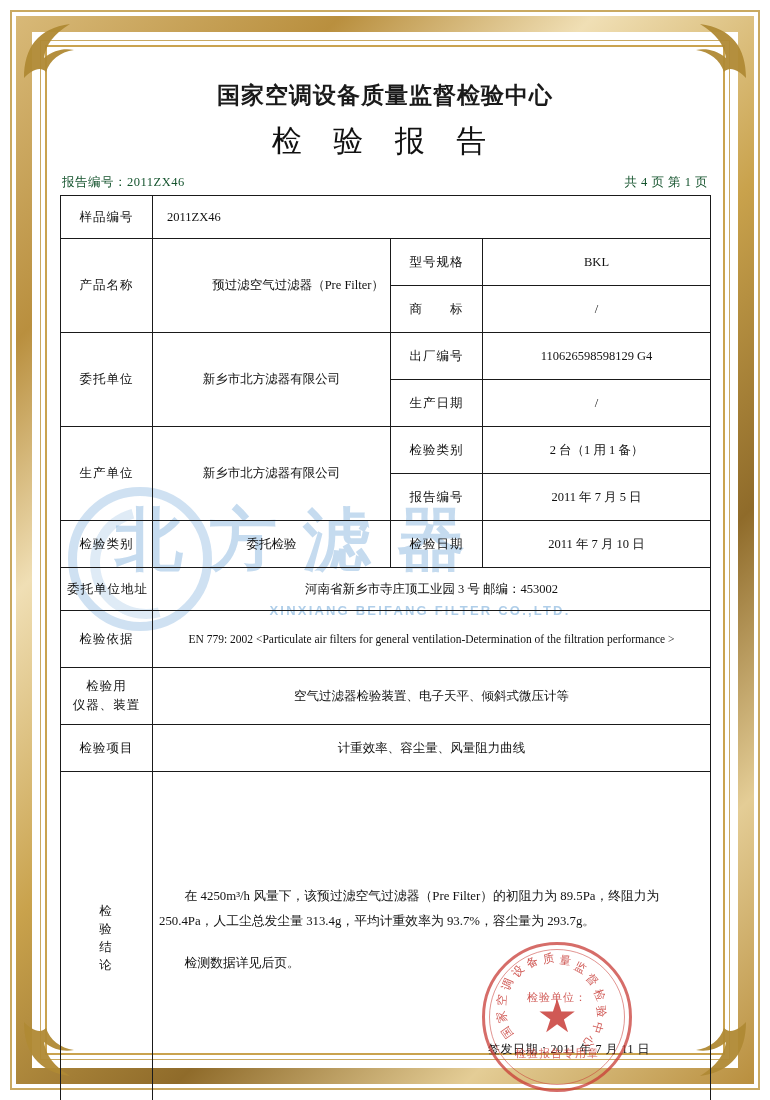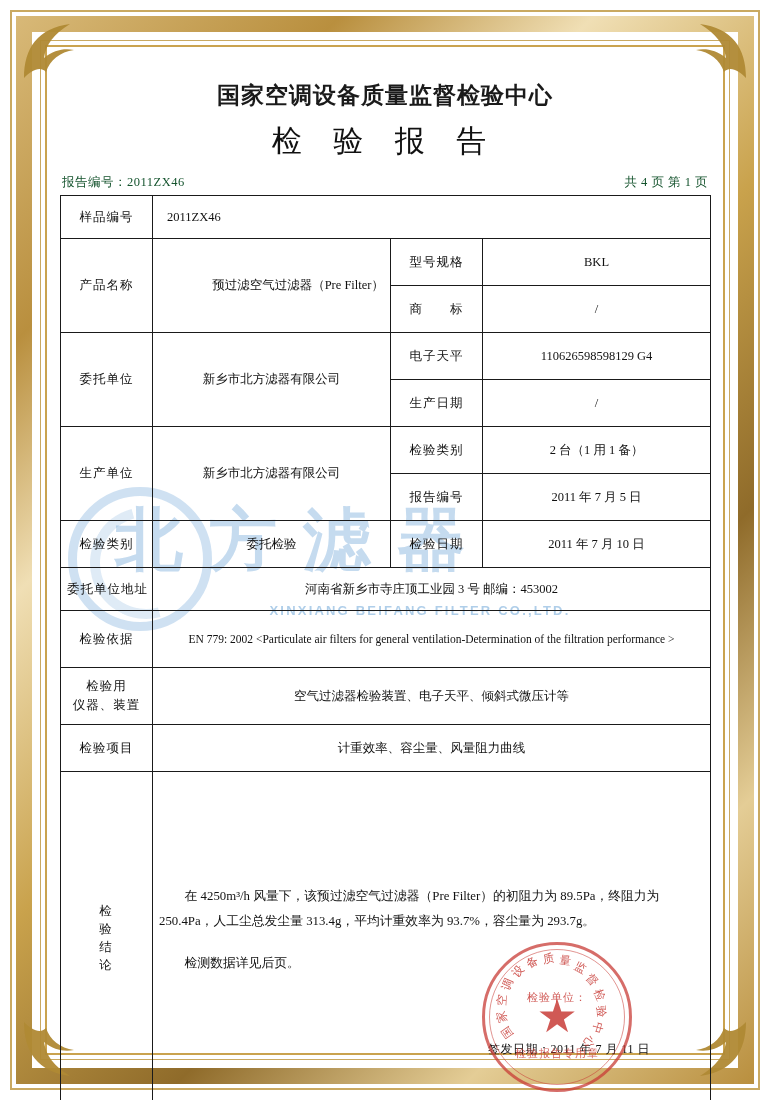--- a/index.html
+++ b/index.html
@@ -344,21 +344,21 @@
           <td class="lbl h40">型号规格</td>
           <td class="val h40">BKL</td>
         </tr>
         <tr>
           <td class="lbl h40">商　　标</td>
           <td class="val h40">/</td>
         </tr>
         <tr>
           <td class="lbl" rowspan="2">委托单位</td>
           <td class="val" rowspan="2">新乡市北方滤器有限公司</td>
-          <td class="lbl h40">电子天平</td>
+          <td class="lbl h40">出厂编号</td>
           <td class="val h40">110626598598129 G4</td>
         </tr>
         <tr>
           <td class="lbl h40">生产日期</td>
           <td class="val h40">/</td>
         </tr>
         <tr>
           <td class="lbl" rowspan="2">生产单位</td>
           <td class="val" rowspan="2">新乡市北方滤器有限公司</td>
           <td class="lbl h40">检验类别</td>

